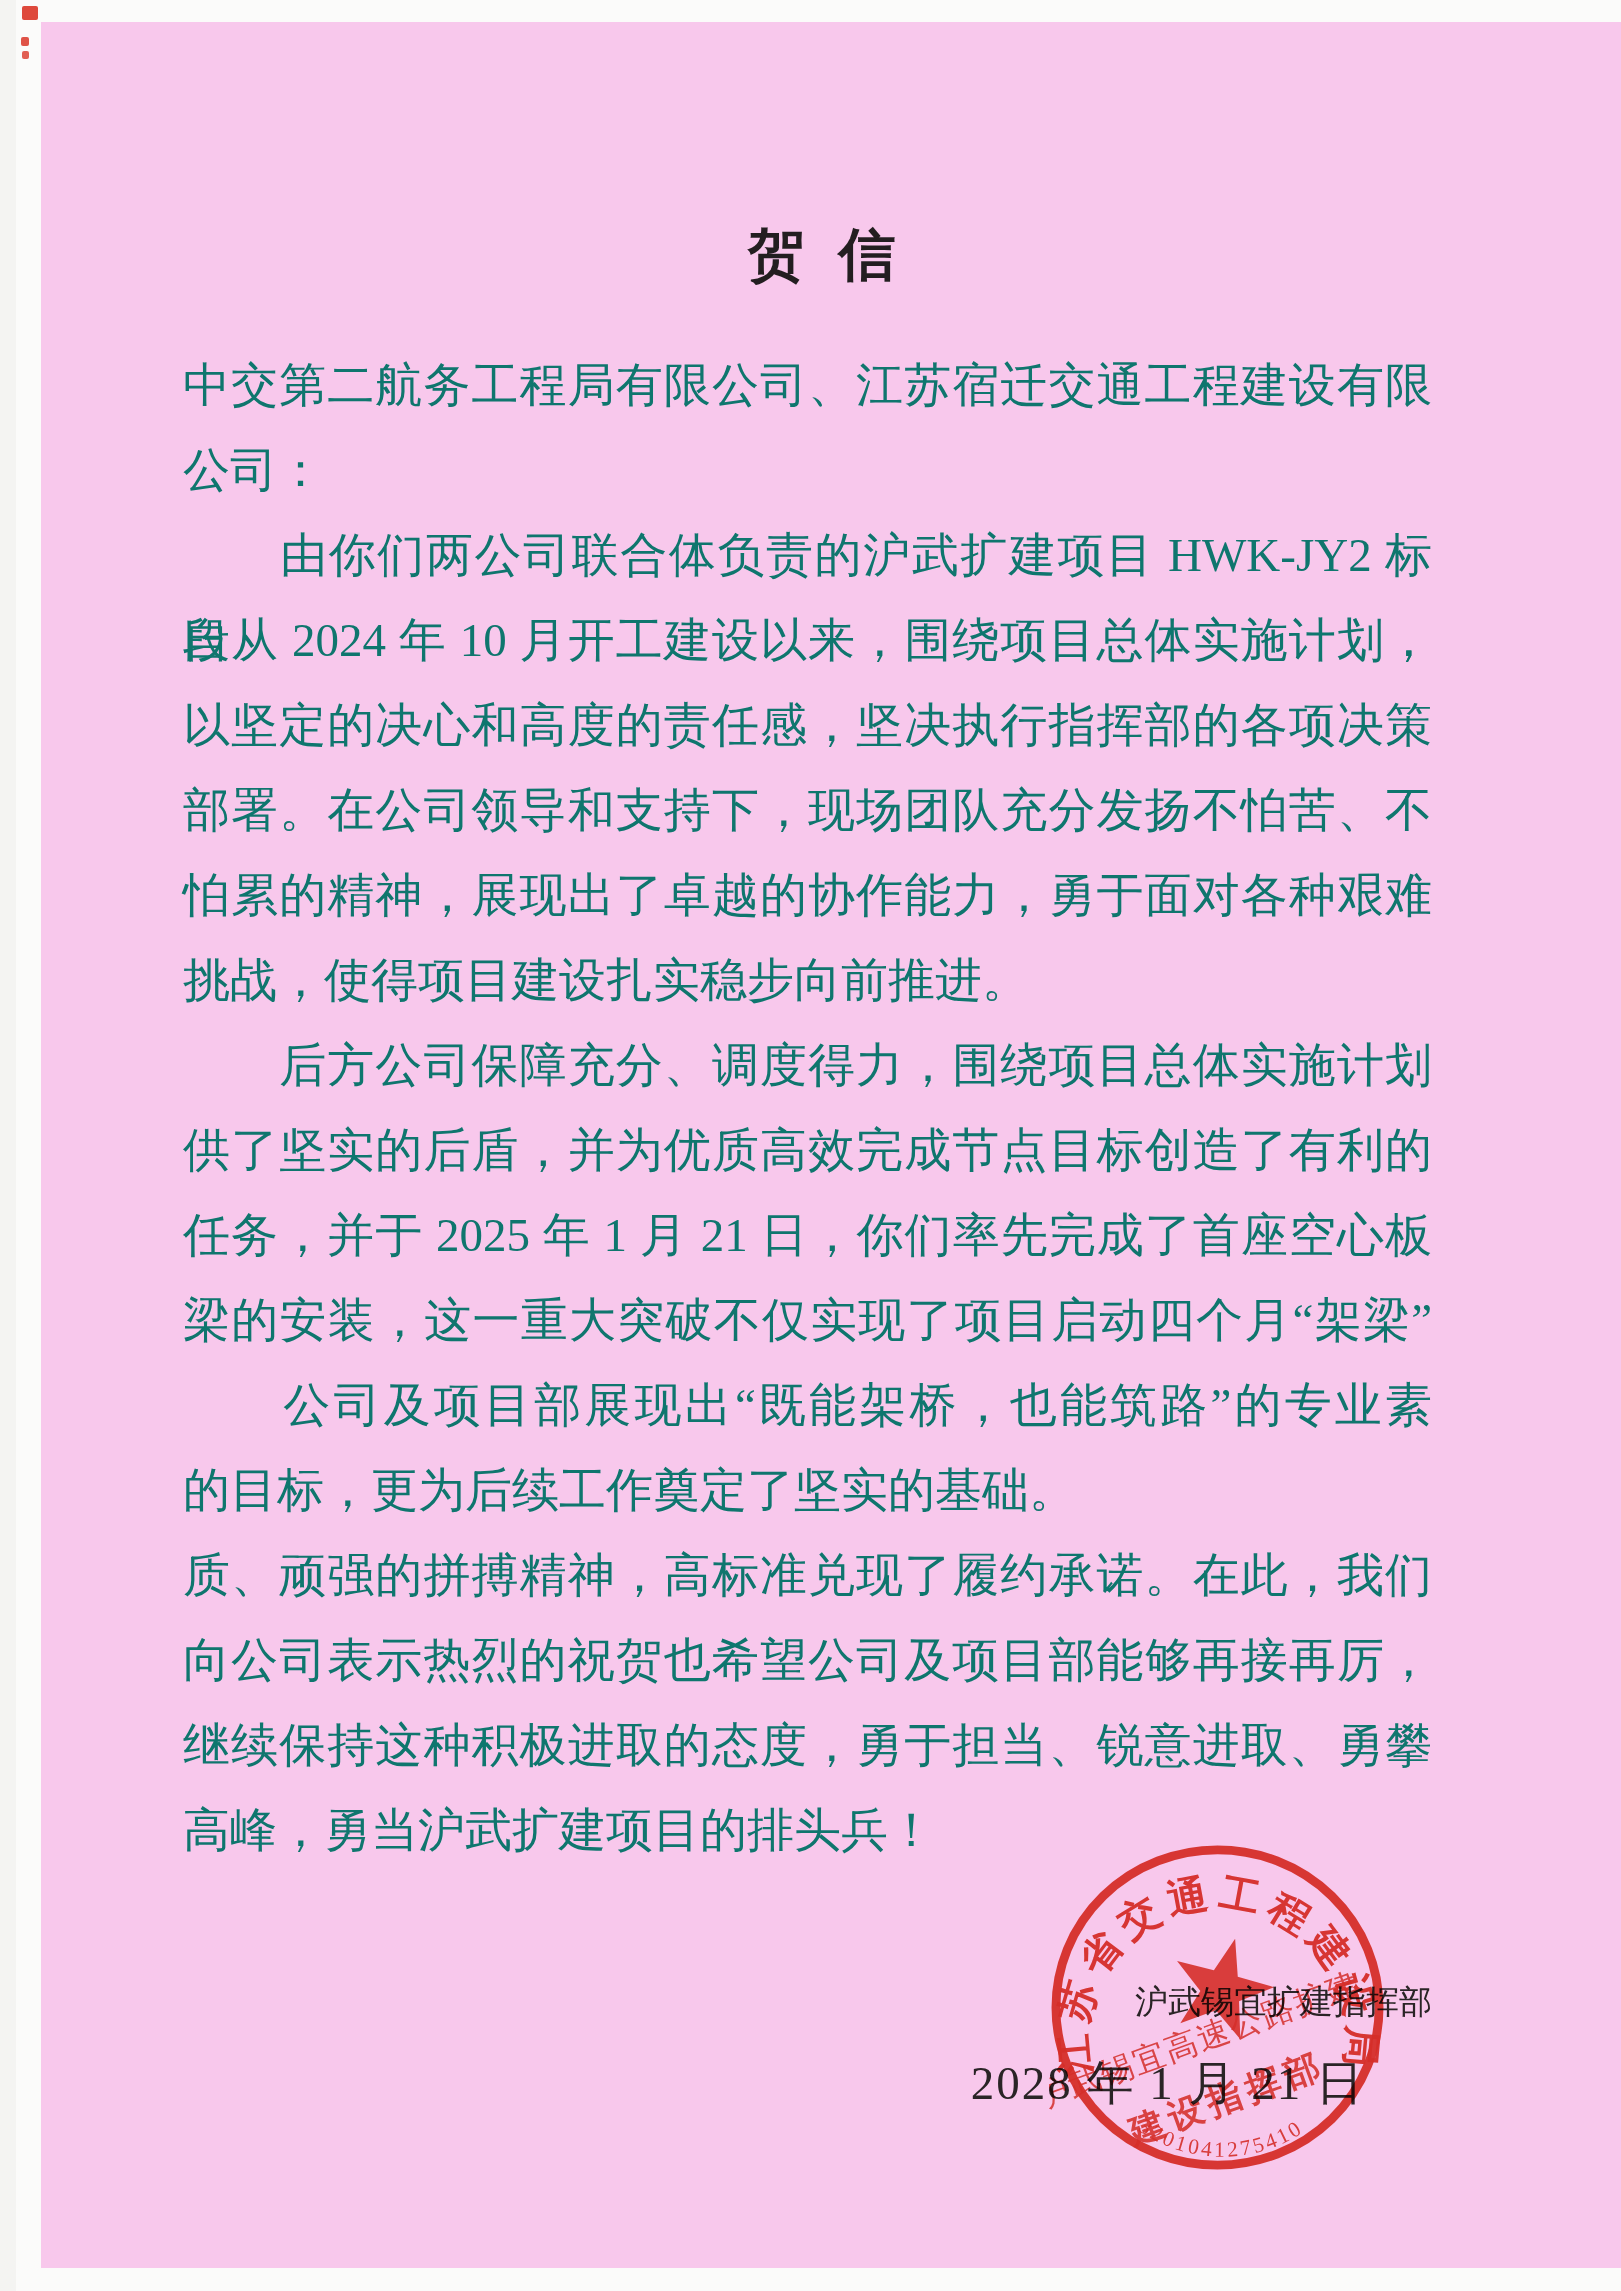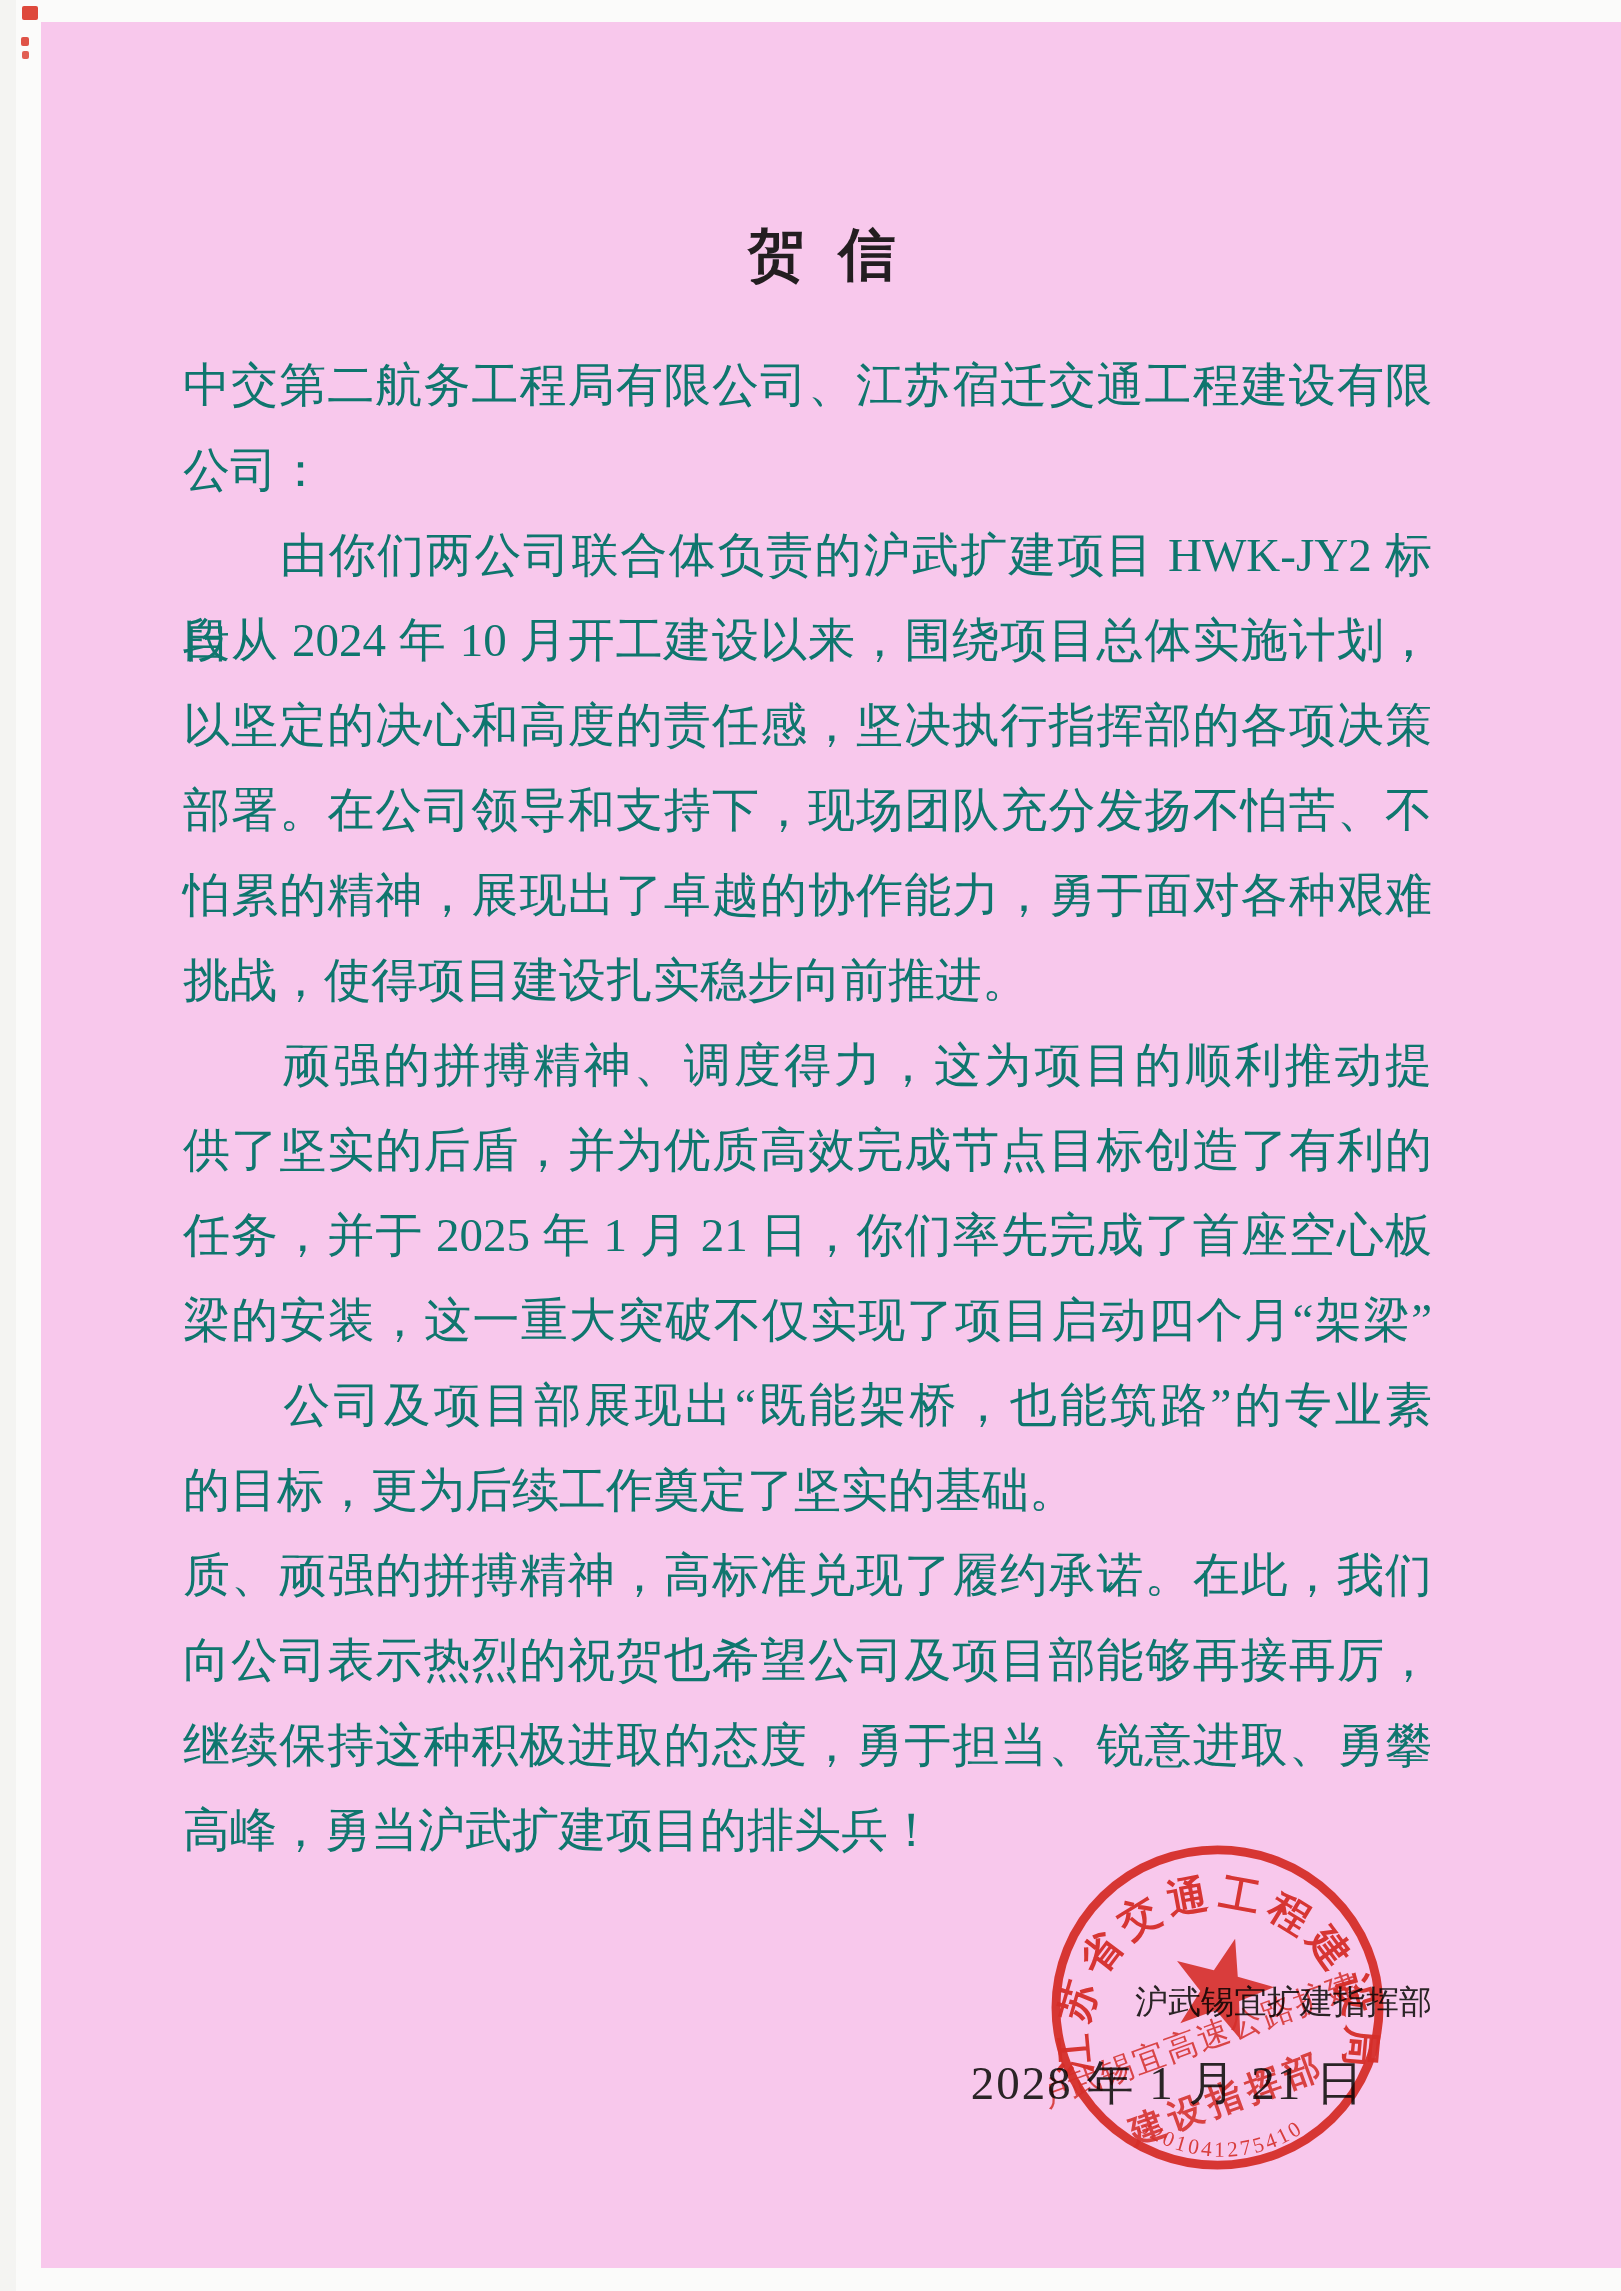--- a/index.html
+++ b/index.html
@@ -88,21 +88,21 @@
 
   <div class="bodytext" id="body-lines">
       <div class="line j">中交第二航务工程局有限公司、江苏宿迁交通工程建设有限</div>
       <div class="line">公司：</div>
       <div class="line j">　　由你们两公司联合体负责的沪武扩建项目 HWK-JY2 标段，</div>
       <div class="line j">自从 2024 年 10 月开工建设以来，围绕项目总体实施计划，</div>
       <div class="line j">以坚定的决心和高度的责任感，坚决执行指挥部的各项决策</div>
       <div class="line j">部署。在公司领导和支持下，现场团队充分发扬不怕苦、不</div>
       <div class="line j">怕累的精神，展现出了卓越的协作能力，勇于面对各种艰难</div>
       <div class="line">挑战，使得项目建设扎实稳步向前推进。</div>
-      <div class="line j">　　顽强的拼搏精神、调度得力，这为项目的顺利推动提</div>
+      <div class="line j">　　后方公司保障充分、调度得力，围绕项目总体实施计划</div>
       <div class="line j">供了坚实的后盾，并为优质高效完成节点目标创造了有利的</div>
       <div class="line j">任务，并于 2025 年 1 月 21 日，你们率先完成了首座空心板</div>
       <div class="line j">梁的安装，这一重大突破不仅实现了项目启动四个月“架梁”</div>
       <div class="line j">　　公司及项目部展现出“既能架桥，也能筑路”的专业素</div>
       <div class="line">的目标，更为后续工作奠定了坚实的基础。</div>
       <div class="line j">质、顽强的拼搏精神，高标准兑现了履约承诺。在此，我们</div>
       <div class="line j">向公司表示热烈的祝贺也希望公司及项目部能够再接再厉，</div>
       <div class="line j">继续保持这种积极进取的态度，勇于担当、锐意进取、勇攀</div>
       <div class="line">高峰，勇当沪武扩建项目的排头兵！</div>
     </div>

